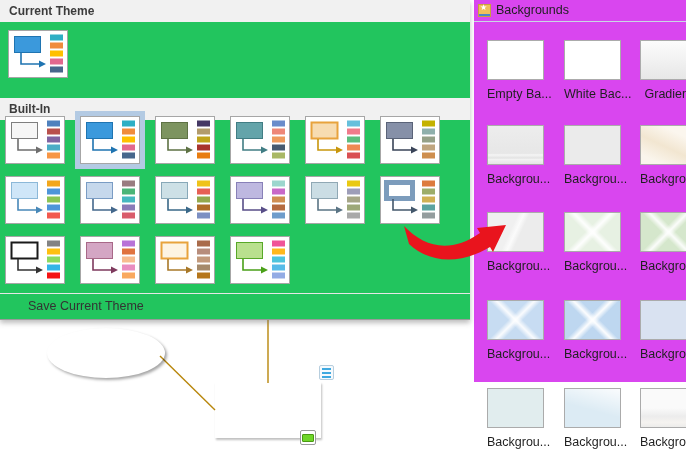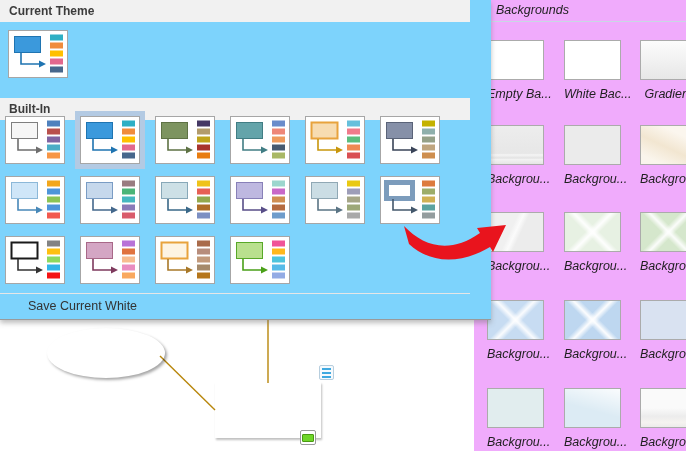--- a/index.html
+++ b/index.html
@@ -3,24 +3,23 @@
 <meta charset="utf-8">
 <style>
   html,body{margin:0;padding:0;}
   body{
     position:relative;width:686px;height:451px;overflow:hidden;background:#fff;
     font-family:"Liberation Sans",sans-serif;color:#333;
     -webkit-font-smoothing:antialiased;
   }
   
   .left-panel{
-    position:absolute;left:0;top:0;width:470px;height:319px;background:#7dd3fc;
+    position:absolute;left:0;top:0;width:470px;height:319px;background:#22c55e;
     border-bottom:1px solid #9a9a9a;box-shadow:0 3px 5px rgba(110,110,110,.45);
     z-index:3;
-    padding-left:21px;
   }
   .section-header{
     position:absolute;left:0;width:470px;height:22px;background:#f1f1f1;
     font-size:12px;font-weight:bold;color:#3c3c3c;line-height:22px;padding-left:9px;
     box-sizing:border-box;
   }
   #hdr-current{top:0;}
   #hdr-builtin{top:98px;}
   #current-theme-box{position:absolute;left:8px;top:30px;}
   .theme{
@@ -52,21 +51,21 @@
     align-items:center;justify-content:center;gap:2px;z-index:4;box-sizing:border-box;
   }
   .list-icon span{display:block;width:9px;height:2px;background:#3fa9e0;}
   .fill-icon{
     position:absolute;left:300px;top:430px;width:16px;height:15px;background:#fff;
     border:1px solid #9a9a9a;border-radius:2px;display:flex;align-items:center;justify-content:center;
     z-index:4;box-sizing:border-box;
   }
   .fill-icon span{display:block;width:10px;height:6px;background:#6fd629;border:1px solid #4a9a12;border-radius:1px;}
   
-  .right-panel{position:absolute;left:474px;top:0;width:212px;height:451px;background:#f0abfc;font-style:italic;}
+  .right-panel{position:absolute;left:474px;top:0;width:212px;height:382px;background:#d946ef;}
   .rp-header{position:absolute;left:0;top:0;width:212px;height:21px;border-bottom:1px solid #c9d6e4;}
   .rp-icon{
     position:absolute;left:4px;top:4px;width:13px;height:13px;
     background:linear-gradient(180deg,#eec05c 0,#eec05c 9px,#4a86c8 9px);
     border:1px solid #c8a23c;box-sizing:border-box;
   }
   .rp-icon::after{content:"★";position:absolute;left:1px;top:-2px;font-size:8px;color:#fff;}
   .rp-title{position:absolute;left:22px;top:3px;font-size:12.5px;color:#1f1f1f;}
   .bg-cell{position:absolute;width:57px;}
   .bg-thumb{width:57px;height:40px;border:1px solid #ababab;box-sizing:border-box;}
@@ -320,21 +319,21 @@
     <path d="M30 29.5 L37 33 L30 36.5 Z" fill="#4aa018"></path>
             <rect x="41" y="3.5" width="13" height="6" fill="#f05498"></rect>
             <rect x="41" y="11.5" width="13" height="6" fill="#ffb81c"></rect>
             <rect x="41" y="19.5" width="13" height="6" fill="#4ec4dc"></rect>
             <rect x="41" y="27.5" width="13" height="6" fill="#57bbe8"></rect>
             <rect x="41" y="35.5" width="13" height="6" fill="#93abe4"></rect>
           </svg>
         </div>
       </div>
     </div>
-  <div class="save-row">Save Current White</div>
+  <div class="save-row">Save Current Theme</div>
 </div>
 
 <div class="right-panel">
   <div class="rp-header">
     <span class="rp-icon"></span>
     <span class="rp-title">Backgrounds</span>
   </div>
   <div id="bg-grid">
       <div class="bg-cell" style="left: 13px; top: 40px;">
         <div class="bg-thumb s-empty"></div>

